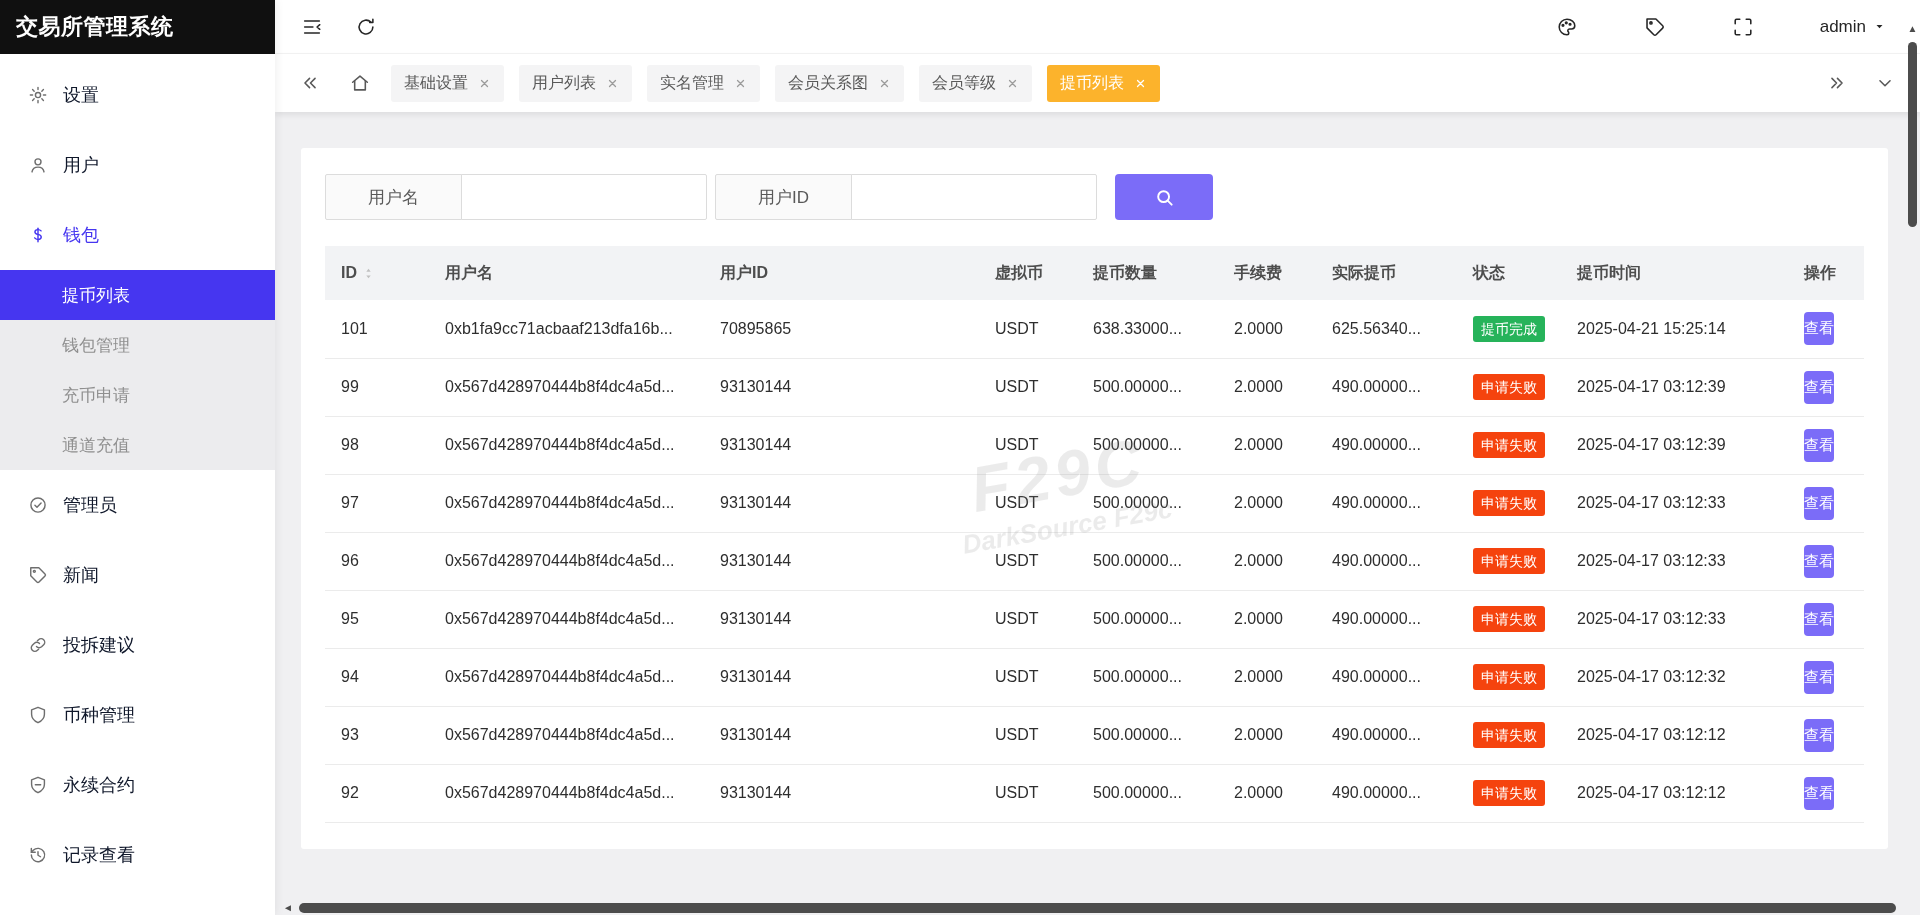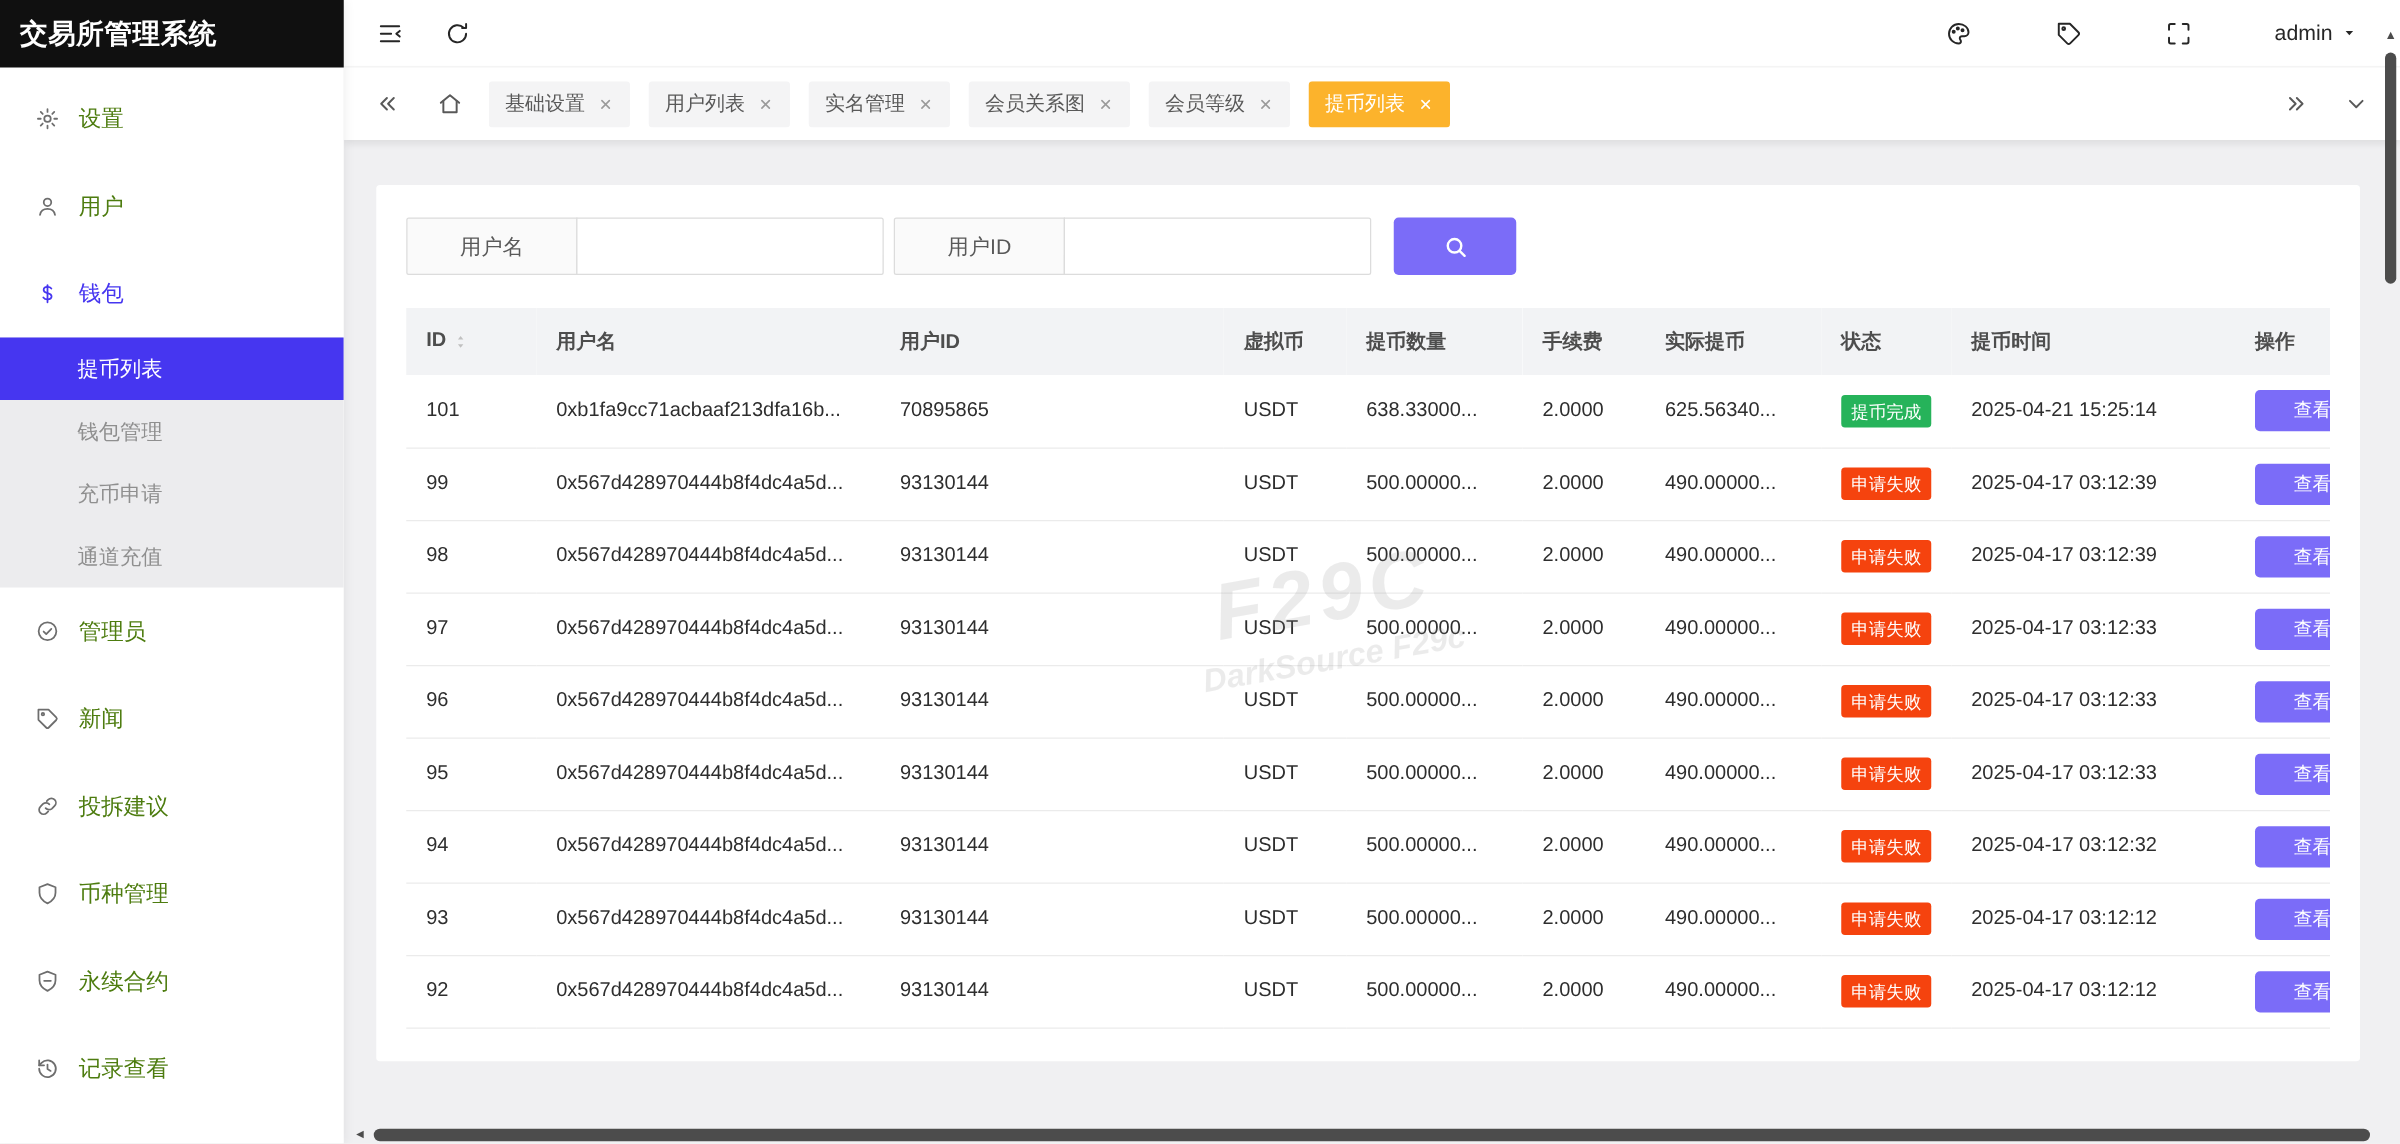--- a/index.html
+++ b/index.html
@@ -4,21 +4,21 @@
 <style>
   *{box-sizing:border-box;margin:0;padding:0;}
   html,body{width:1920px;height:915px;overflow:hidden;}
   body{font-family:"Liberation Sans","DejaVu Sans",sans-serif;background:#f0f0f0;color:#333;}
   .app{width:1920px;height:915px;display:flex;position:relative;overflow:hidden;background:#f0f0f0;}
 
   
   .sidebar{width:275px;flex-shrink:0;background:#fff;display:flex;flex-direction:column;box-shadow:2px 0 8px rgba(0,0,0,.06);z-index:5;}
   .logo{height:54px;background:#101010;color:#fff;font-size:22px;font-weight:bold;display:flex;align-items:center;padding-left:16px;letter-spacing:.5px;flex-shrink:0;}
   .menu{flex:1;overflow:hidden;padding-top:6px;}
-  .menu-item{height:70px;display:flex;align-items:center;gap:15px;padding-left:28px;font-size:18px;color:#4d7c0f;cursor:pointer;}
+  .menu-item{height:70px;display:flex;align-items:center;gap:15px;padding-left:28px;font-size:18px;color:#0f172a;cursor:pointer;}
   .menu-item .icon{width:20px;height:20px;color:#6e6e6e;}
   .menu-item.active{color:#4636f0;}
   .menu-item.active .icon{color:#4636f0;}
   .submenu{background:#ececee;}
   .submenu-item{height:50px;display:flex;align-items:center;padding-left:62px;font-size:17px;color:#8f8f8f;cursor:pointer;}
   .submenu-item.active{background:#4636f0;color:#fff;}
 
   
   .main{flex:1;min-width:0;display:flex;flex-direction:column;position:relative;}
   .topbar{height:54px;background:#fff;display:flex;align-items:center;padding:0 34px 0 26px;flex-shrink:0;border-bottom:1px solid #f3f3f3;}
@@ -56,21 +56,21 @@
   
   .tbl{width:100%;border-collapse:collapse;table-layout:fixed;}
   .tbl th{height:54px;background:#f2f3f5;font-weight:bold;font-size:16px;color:#4d4d4d;text-align:left;padding:0 0 0 16px;white-space:nowrap;overflow:hidden;}
   .tbl td{height:58px;border-bottom:1px solid #ebebeb;font-size:16px;color:#2e2e2e;padding:0 0 0 16px;white-space:nowrap;overflow:hidden;}
   .th-inner{display:inline-flex;align-items:center;gap:4px;}
   .sort{width:15px;height:15px;color:#c0c0c0;cursor:pointer;display:inline-flex;}
   .sort svg{width:100%;height:100%;}
   .badge{display:inline-block;padding:6px 8px;border-radius:3px;color:#fff;font-size:14px;line-height:1;}
   .badge-green{background:#26b35a;}
   .badge-red{background:#f5430e;}
-  .view-btn{background:#7b6cf8;color:#fff;border:none;border-radius:4px;padding:7px 31px;font-size:15px;cursor:pointer;font-family:inherit;}
+  .view-btn{background:#7b6cf8;color:#fff;border:none;border-radius:4px;padding:7px 0;font-size:15px;cursor:pointer;font-family:inherit;}
 
   
   .watermark{position:absolute;left:540px;top:290px;width:440px;transform:rotate(-10deg);text-align:center;color:#8a8a8a;opacity:.16;pointer-events:none;}
   .wm1{font-size:64px;font-weight:bold;font-style:italic;letter-spacing:5px;}
   .wm2{font-size:26px;font-weight:bold;font-style:italic;}
 
   
   .hscroll{position:absolute;left:0;right:0;bottom:0;height:15px;display:flex;align-items:center;padding:0 24px 0 8px;z-index:6;}
   .hs-arrow{font-size:10px;color:#4c4c4c;line-height:1;margin-right:6px;cursor:pointer;}
   .hs-thumb{flex:1;height:10px;background:#4c4c4c;border-radius:5px;cursor:pointer;}

